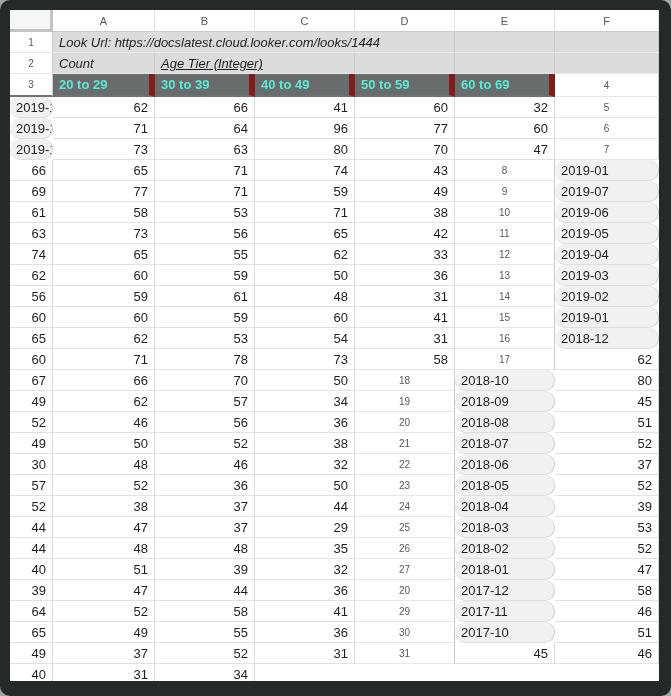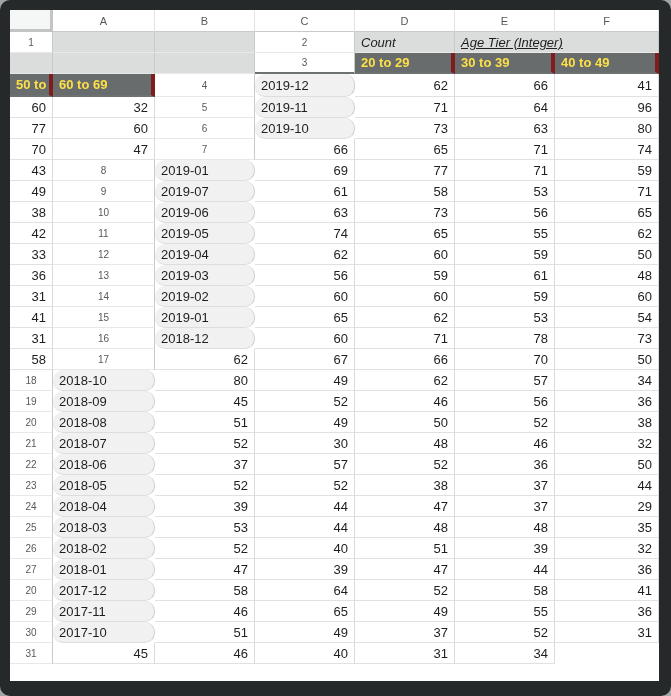--- a/index.html
+++ b/index.html
@@ -51,24 +51,24 @@
   }
   .meta{
     background:#dbdcdc;
     font-style:italic;
     padding-left:6px;
     border-right:1px solid #c9cbcb;
     border-bottom:1px solid #e8e9e9;
   }
   .dark{
     background:#686c6c;
-    color:#fde047;
+    color:#5eead4;
     font-weight:bold;
     padding-left:6px;
-    border-right:4px solid #7f1d1d;
+    border-right:6px solid #7f1d1d;
   }
   .month{
     background:#f1f1f2;
     padding-left:6px;
     border-right:1px solid #cfd0d0;
     border-bottom:1px solid #dcdddd;
     border-radius:10px;
   }
   .num{
     justify-content:flex-end;
@@ -87,20 +87,21 @@
   <div class="viewport">
     <div class="grid" id="grid">
         <div class="cell corner"></div>
         <div class="cell colhead">A</div>
         <div class="cell colhead">B</div>
         <div class="cell colhead">C</div>
         <div class="cell colhead">D</div>
         <div class="cell colhead">E</div>
         <div class="cell colhead">F</div>
         <div class="cell rowhead">1</div>
+        <div class="cell meta" style="grid-column: span 4;">Look Url: https://docslatest.cloud.looker.com/looks/1444</div>
         <div class="cell meta"></div>
         <div class="cell meta"></div>
         <div class="cell rowhead">2</div>
         <div class="cell meta">Count</div>
         <div class="cell meta" style="grid-column: span 2; text-decoration: underline;">Age Tier (Integer)</div>
         <div class="cell meta"></div>
         <div class="cell meta"></div>
         <div class="cell meta"></div>
         <div class="cell rowhead frozen">3</div>
         <div class="cell dark frozen">20 to 29</div>

